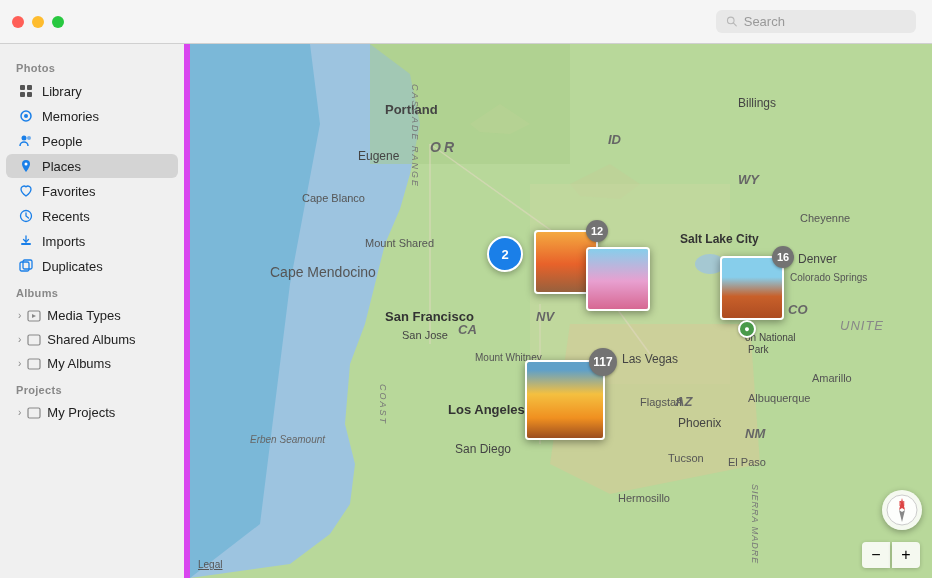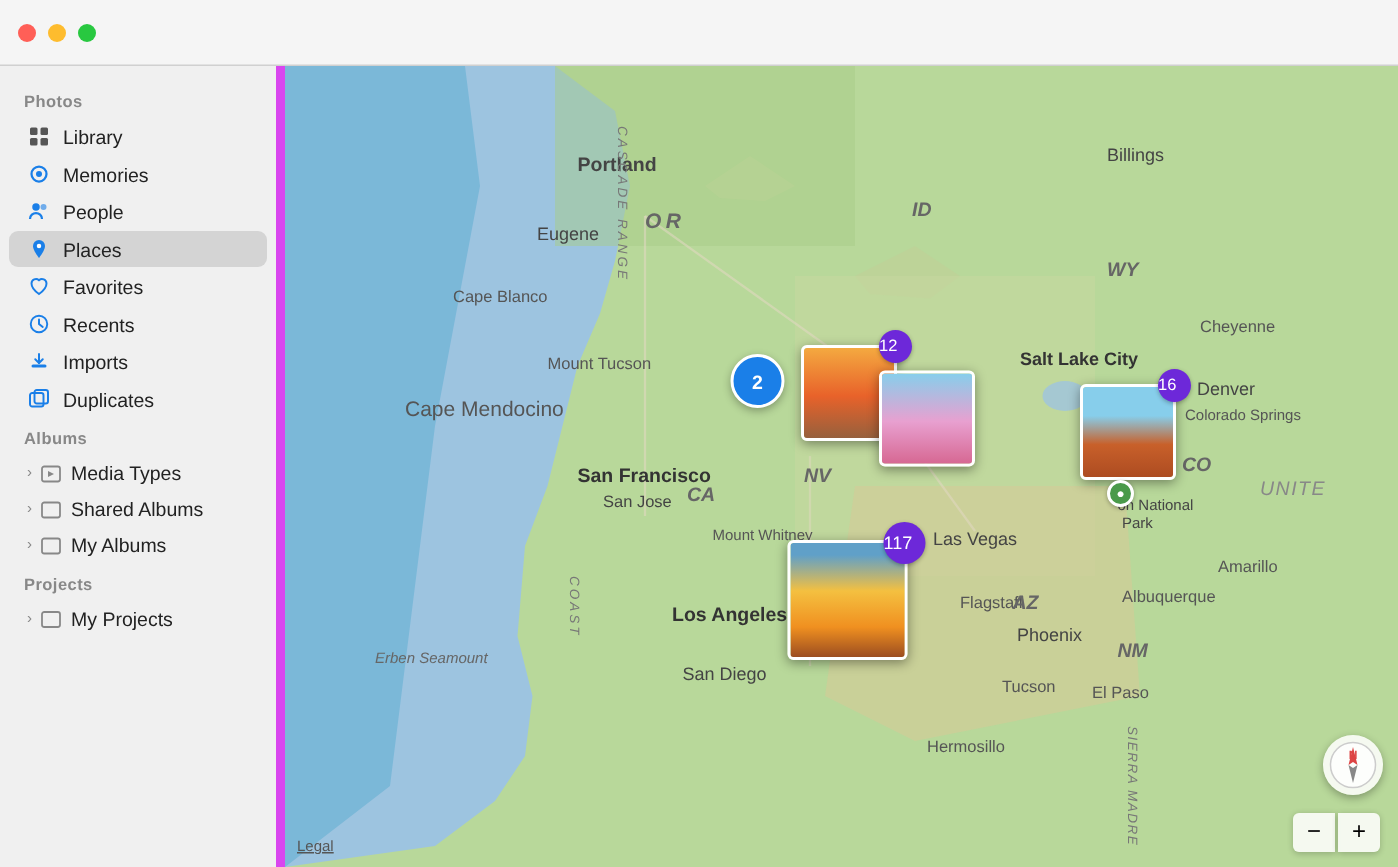--- a/index.html
+++ b/index.html
@@ -148,27 +148,27 @@
       box-shadow: 0 2px 8px rgba(0,0,0,0.4);
       border-radius: 4px;
       overflow: hidden;
       width: 64px; height: 64px;
       position: relative;
     }
     .pin-badge {
       position: absolute;
       top: -10px;
       right: -10px;
-      background: #6d28d9;
+      background: #737373;
       color: white;
       font-size: 11px;
-      font-weight: 400;
+      font-weight: 700;
       border-radius: 50%;
       width: 22px; height: 22px;
-      display: flex; align-items: center; 
+      display: flex; align-items: center; justify-content: center;
       box-shadow: 0 1px 3px rgba(0,0,0,0.3);
     }
     .cluster-pin {
       position: absolute;
       background: #1a7fe8;
       color: white;
       font-size: 13px;
       font-weight: 700;
       border-radius: 50%;
       width: 36px; height: 36px;
@@ -244,20 +244,27 @@
 <body>
 
 <div class="titlebar">
   <div class="traffic-lights">
     <div class="traffic-light tl-close"></div>
     <div class="traffic-light tl-min"></div>
     <div class="traffic-light tl-max"></div>
   </div>
 
 
+  <div class="search-bar">
+    <svg class="search-icon-svg" viewBox="0 0 16 16" fill="none">
+      <circle cx="6.5" cy="6.5" r="4.5" stroke="#888" stroke-width="1.5"></circle>
+      <line x1="10" y1="10" x2="14" y2="14" stroke="#888" stroke-width="1.5" stroke-linecap="round"></line>
+    </svg>
+    <input class="search-input" type="text" placeholder="Search" style="">
+  </div>
 </div>
 
 <div class="main">
 
   <div class="sidebar">
 
     <div class="sidebar-section-label">Photos</div>
 
     <div class="sidebar-item">
       <div class="sidebar-item-icon">
@@ -411,21 +418,21 @@
       <line x1="240" y1="100" x2="380" y2="200" stroke="#e0d8c0" stroke-width="1.5" opacity="0.6"></line>
       <line x1="240" y1="100" x2="240" y2="300" stroke="#e0d8c0" stroke-width="1.5" opacity="0.6"></line>
       <line x1="380" y1="200" x2="460" y2="310" stroke="#e0d8c0" stroke-width="1.5" opacity="0.6"></line>
       <line x1="350" y1="260" x2="350" y2="400" stroke="#e0d8c0" stroke-width="1.5" opacity="0.5"></line>
     </svg>
 
     <div style="position:absolute; left:195px; top:58px; font-size:13px; font-weight:600; color:#444;">Portland</div>
     <div style="position:absolute; left:168px; top:105px; font-size:12px; color:#444;">Eugene</div>
     <div style="position:absolute; left:112px; top:148px; font-size:11px; color:#555;">Cape Blanco</div>
     <div style="position:absolute; left:80px; top:220px; font-size:14px; color:#555;">Cape Mendocino</div>
-    <div style="position:absolute; left:175px; top:193px; font-size:11px; color:#555;">Mount Tucson</div>
+    <div style="position:absolute; left:175px; top:193px; font-size:11px; color:#555;">Mount Shared</div>
     <div style="position:absolute; left:195px; top:265px; font-size:13px; font-weight:700; color:#333;">San Francisco</div>
     <div style="position:absolute; left:212px; top:285px; font-size:11px; color:#444;">San Jose</div>
     <div style="position:absolute; left:258px; top:358px; font-size:13px; font-weight:700; color:#333;">Los Angeles</div>
     <div style="position:absolute; left:265px; top:398px; font-size:12px; color:#444;">San Diego</div>
     <div style="position:absolute; left:60px; top:390px; font-size:10px; color:#666; font-style:italic;">Erben Seamount</div>
     <div style="position:absolute; left:490px; top:188px; font-size:12px; font-weight:600; color:#333;">Salt Lake City</div>
     <div style="position:absolute; left:432px; top:308px; font-size:12px; color:#444;">Las Vegas</div>
     <div style="position:absolute; left:488px; top:372px; font-size:12px; color:#444;">Phoenix</div>
     <div style="position:absolute; left:450px; top:352px; font-size:11px; color:#555;">Flagstaff</div>
     <div style="position:absolute; left:478px; top:408px; font-size:11px; color:#555;">Tucson</div>

